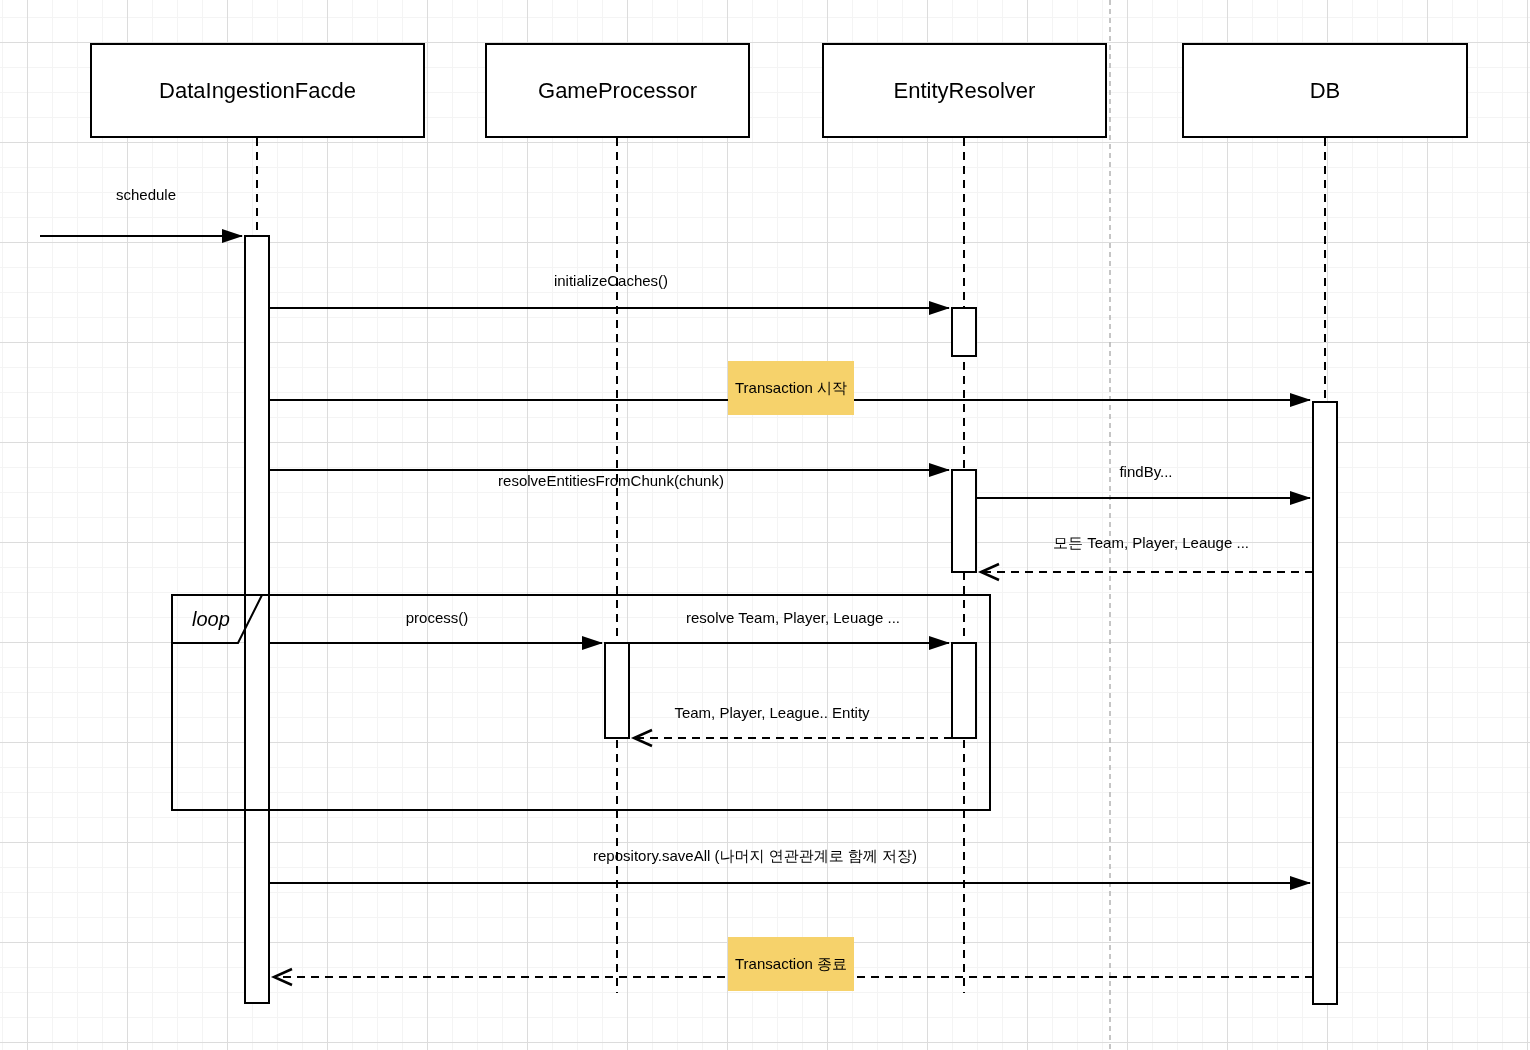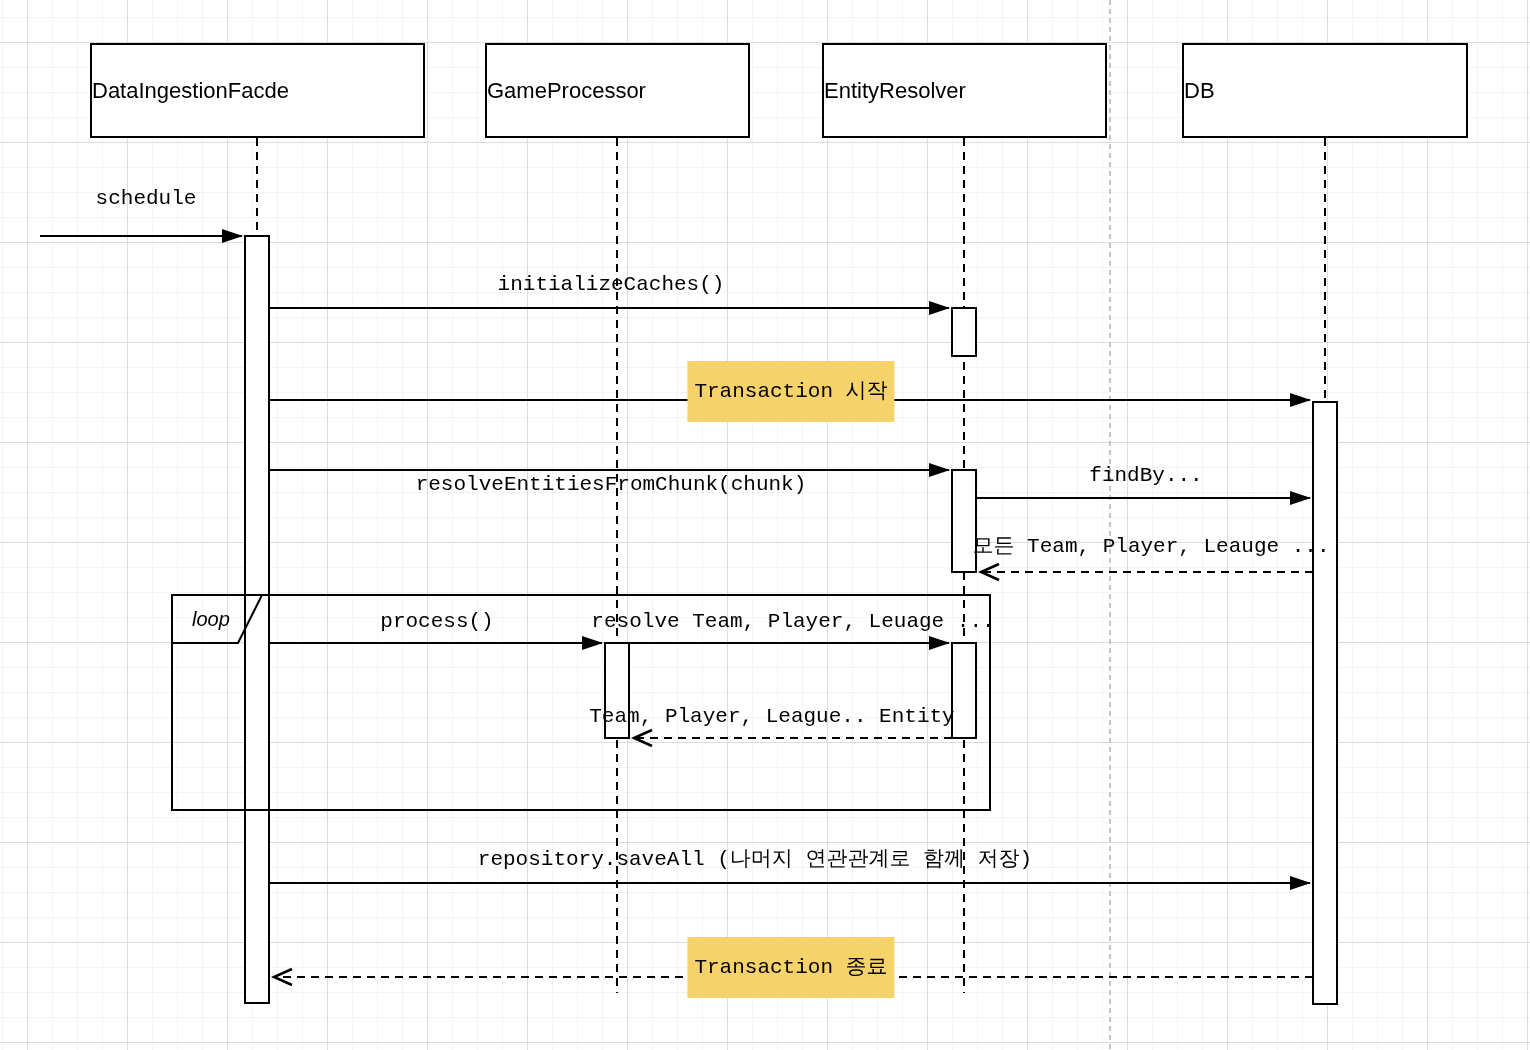--- a/index.html
+++ b/index.html
@@ -21,33 +21,32 @@
   }
   svg.layer { position: absolute; left: 0; top: 0; }
   .participant {
     position: absolute;
     top: 43px;
     height: 91px;
     background: #ffffff;
     border: 2px solid #000000;
     display: flex;
     align-items: center;
-    justify-content: flex-start;
+    justify-content: center;
     font-size: 22px;
     box-sizing: content-box;
     z-index: 3;
   }
   .msg-label {
     position: absolute;
     transform: translateX(-50%);
     white-space: nowrap;
-    font-size: 21px;
+    font-size: 15px;
     line-height: 1.2;
     z-index: 4;
-    font-family: Liberation Mono, monospace;
   }
   .msg-label.highlight {
     background: #f6d26b;
     padding: 18px 7px;
   }
   .loop-label {
     position: absolute;
     white-space: nowrap;
     font-size: 20px;
     z-index: 5;

